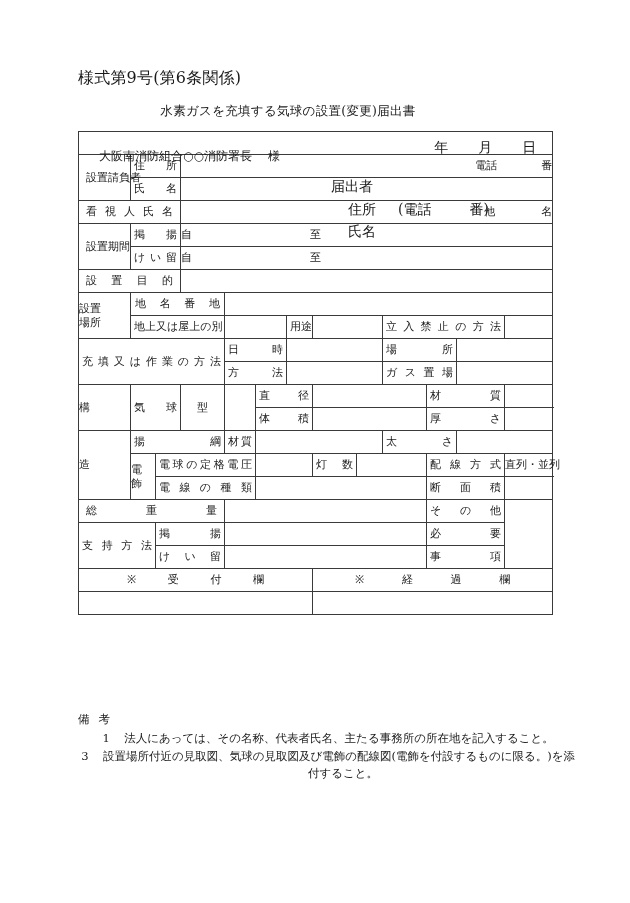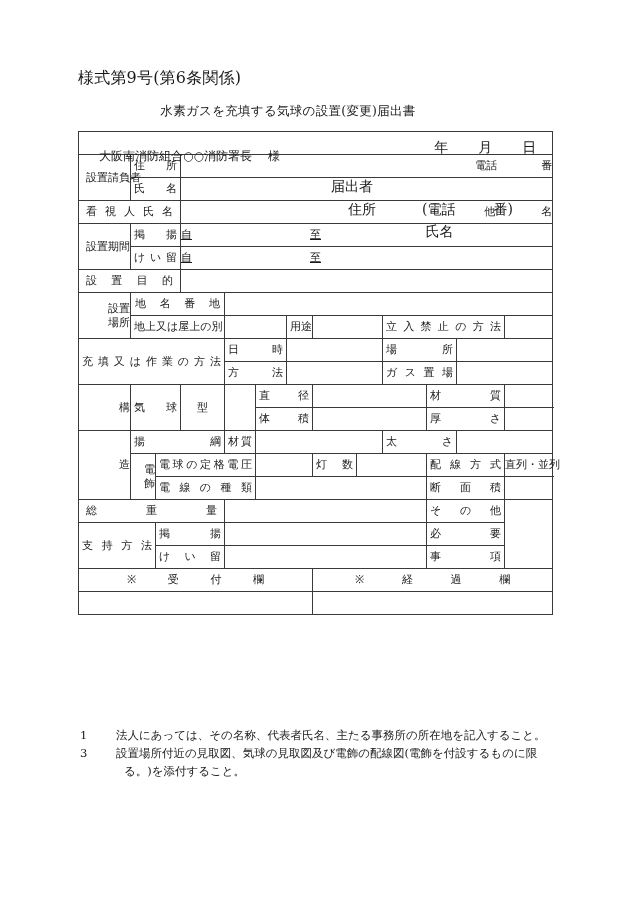--- a/index.html
+++ b/index.html
@@ -76,21 +76,21 @@
     padding: 0 4px;
     white-space: nowrap;
   }
   .lbl-j3 {
     display: flex;
     justify-content: space-between;
     padding: 0 3px;
     white-space: nowrap;
   }
   .vert {
-    text-align: right;
+    text-align: left;
     line-height: 1.15;
     font-size: 11px;
   }
 
   
   .hdr-cell { height: 98px; vertical-align: top; position: relative; }
   .hdr-date {
     position: absolute;
     right: 16px;
     top: 7px;
@@ -110,44 +110,44 @@
   .hdr-addressee .sama { margin-left: 16px; }
   .hdr-applicant {
     position: absolute;
     left: 252px;
     top: 46px;
     font-size: 14px;
     white-space: nowrap;
   }
   .hdr-applicant .r1 { display: block; }
   .hdr-applicant .r2 { display: block; margin-left: 17px; margin-top: 5px; }
-  .hdr-applicant .r3 { display: block; margin-left: 35px; margin-top: 5px; text-align: center; }
-  .hdr-applicant .tel { margin-left: 46px; }
+  .hdr-applicant .r3 { display: block; margin-left: 17px; margin-top: 5px; }
+  .hdr-applicant .tel { margin-left: 22px; }
   .hdr-applicant .ban { margin-left: 38px; }
 
   .ra { text-align: right; padding-right: 9px; white-space: nowrap; margin-left: 20px; }
   .ra .tel2 { margin-right: 44px; }
   .ra .hoka { margin-right: 46px; }
-  .ji { padding-left: 7px; white-space: nowrap; text-decoration: underline; }
+  .ji { padding-left: 7px; white-space: nowrap; }
   .ji .to { margin-left: 118px; }
 
   .recept-head { text-align: center; height: 24px; }
   .recept-body { height: 60px; }
 
   .notes {
     position: absolute;
     left: 78px;
     top: 711px;
     width: 500px;
     font-size: 11.5px;
     line-height: 1.55;
   }
   .notes .bikou { margin-bottom: 1px; }
   .notes .bikou .sp { margin-left: 9px; }
-  .notes ol { list-style: none; margin: 16px; padding: 0; }
+  .notes ol { list-style: none; margin: 0; padding: 0; text-align: center; }
   .notes li {
     display: block;
     padding-left: 30px;
     text-indent: -22px;
     margin-bottom: 0px;
   }
   .notes li .num { display: inline-block; width: 14px; }
 </style>
 </head>
 <body>
@@ -581,20 +581,23 @@
       </td>
     </tr>
     <tr>
       <td colspan="7" class="recept-body"></td>
       <td colspan="6" class="recept-body"></td>
     </tr>
   </tbody>
     </table>
 
   <div class="notes">
+    <div class="bikou">
+      <span>備</span><span class="sp">考</span>
+    </div>
     <ol>
       <li>
         <span class="num">1</span><span>法人にあっては、その名称、代表者氏名、主たる事務所の所在地を記入すること。</span>
       </li>
       <li>
         <span class="num">3</span><span>設置場所付近の見取図、気球の見取図及び電飾の配線図(電飾を付設するものに限る。)を添付すること。</span>
       </li>
     </ol>
   </div>
 

